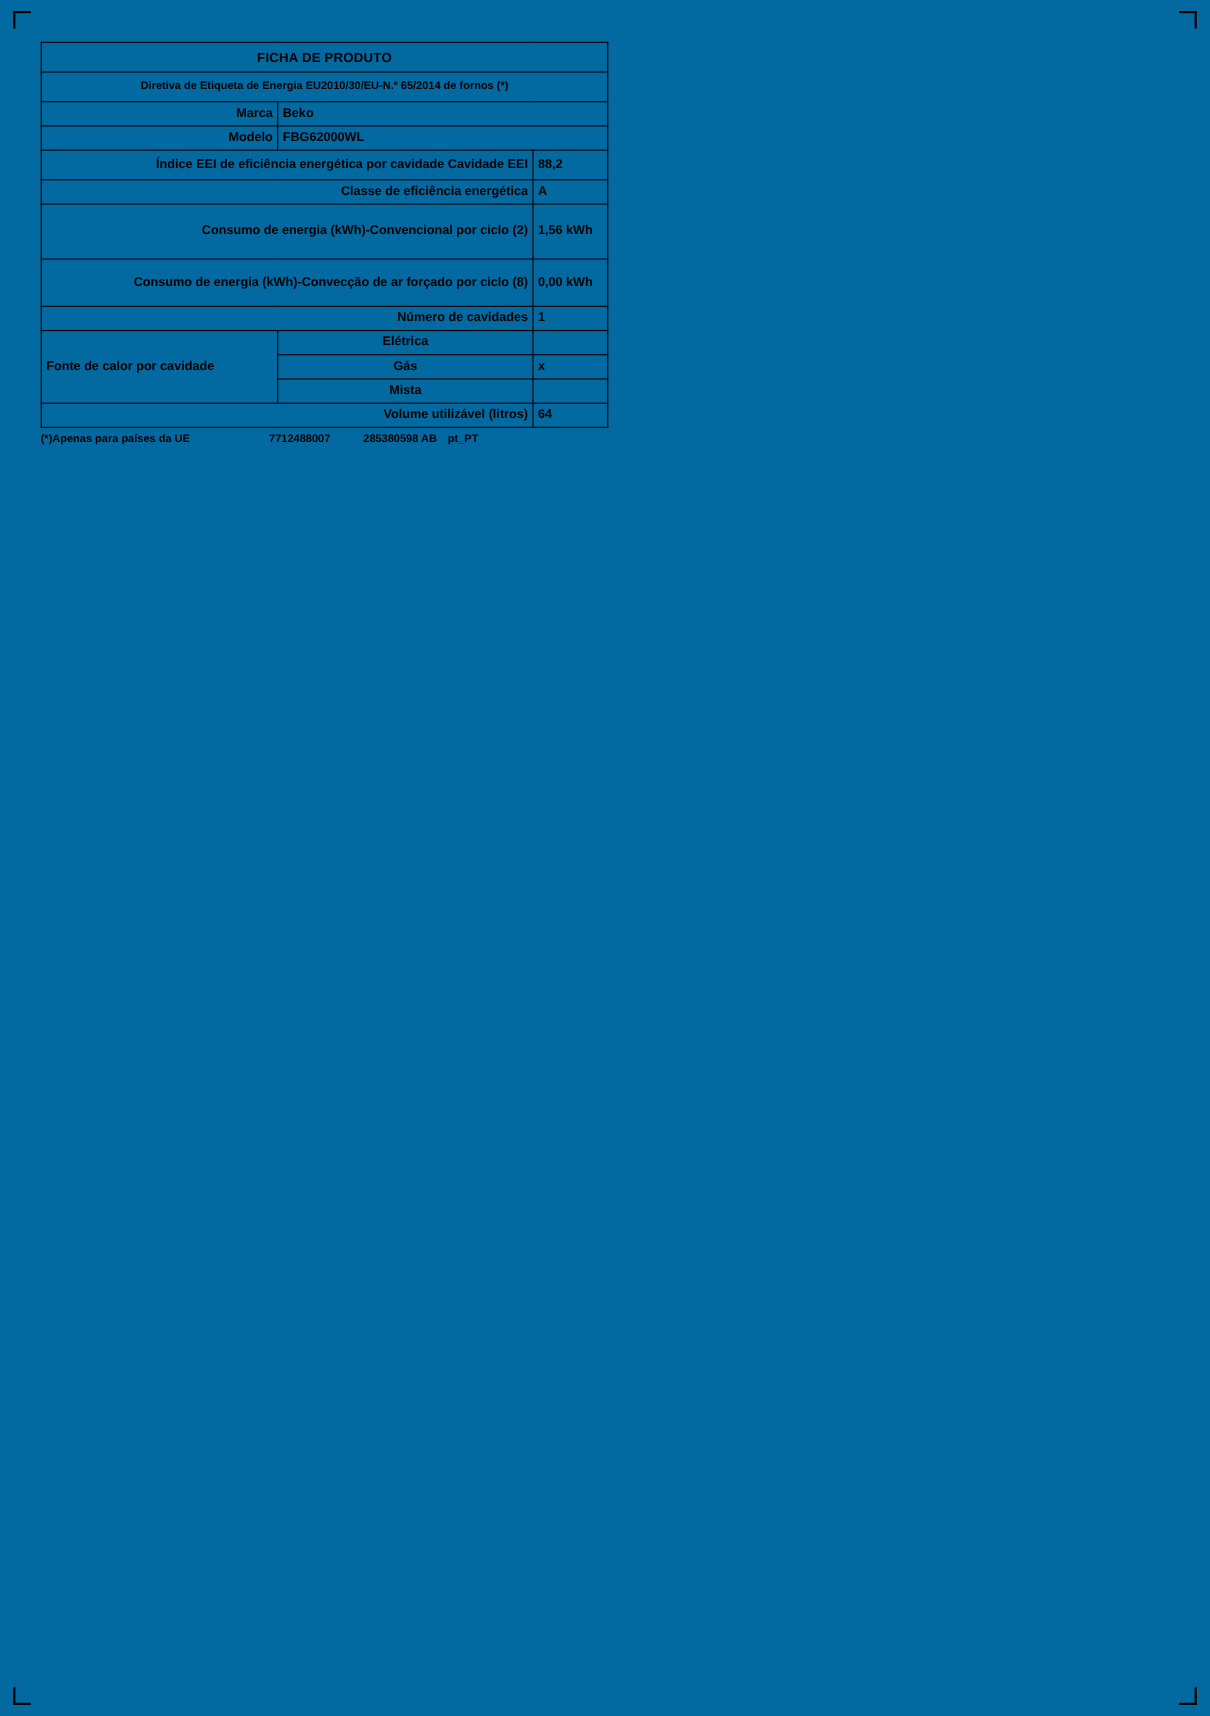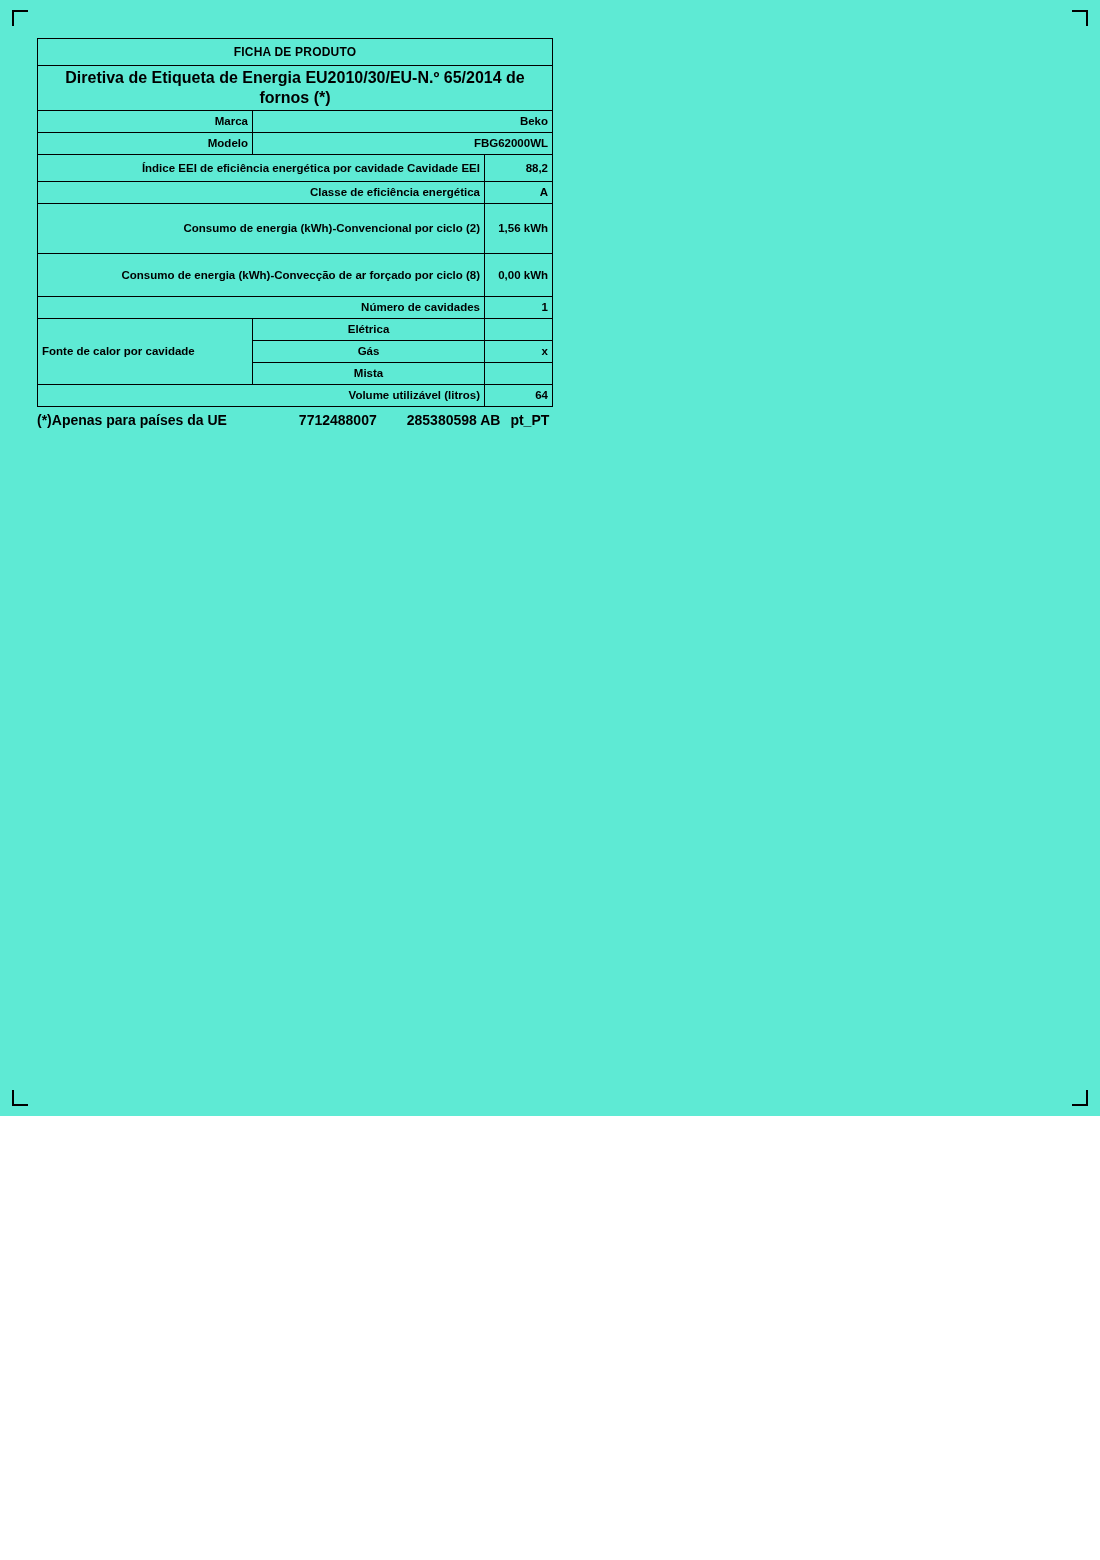--- a/index.html
+++ b/index.html
@@ -12,22 +12,22 @@
     height: 1560px;
     position: relative;
     font-family: "Liberation Sans", sans-serif;
     color: #000000;
   }
   .page {
     position: absolute;
     left: 0;
     top: 0;
     width: 1100px;
-    height: 1116px;
-    background: #5eead4;
+    height: 1560px;
+    background: #0369a1;
     overflow: hidden;
   }
   
   .corner {
     position: absolute;
     width: 14px;
     height: 14px;
   }
   .corner.tl { left: 12px; top: 10px; border-left: 2px solid #000; border-top: 2px solid #000; }
   .corner.tr { right: 12px; top: 10px; border-right: 2px solid #000; border-top: 2px solid #000; }
@@ -55,45 +55,45 @@
   }
   .title-cell {
     text-align: center;
     height: 26px;
     font-size: 12px;
     letter-spacing: 0.2px;
   }
   .subtitle-cell {
     text-align: center;
     height: 26px;
-    font-size: 16px;
+    font-size: 10px;
   }
   .label-cell {
     text-align: right;
     padding-left: 5px;
   }
   .value-cell {
-    text-align: right;
+    text-align: left;
   }
   .row-sm td { height: 17px; }
   .row-md td { height: 22px; }
   .row-tall td { height: 45px; }
   .row-tall2 td { height: 38px; }
   .heat-label {
     text-align: left;
     padding-left: 5px;
     vertical-align: middle;
   }
   .heat-sub {
     text-align: center;
     padding-left: 5px;
   }
   .footnote {
     margin-top: 5px;
-    font-size: 14px;
+    font-size: 10px;
     font-weight: bold;
     display: flex;
     align-items: baseline;
     width: 515px;
   }
   .footnote .fn-text { white-space: nowrap; }
   .footnote .fn-code1 { margin-left: 72px; white-space: nowrap; }
   .footnote .fn-code2 { margin-left: 30px; white-space: nowrap; }
   .footnote .fn-lang { margin-left: 10px; white-space: nowrap; }
 </style>

